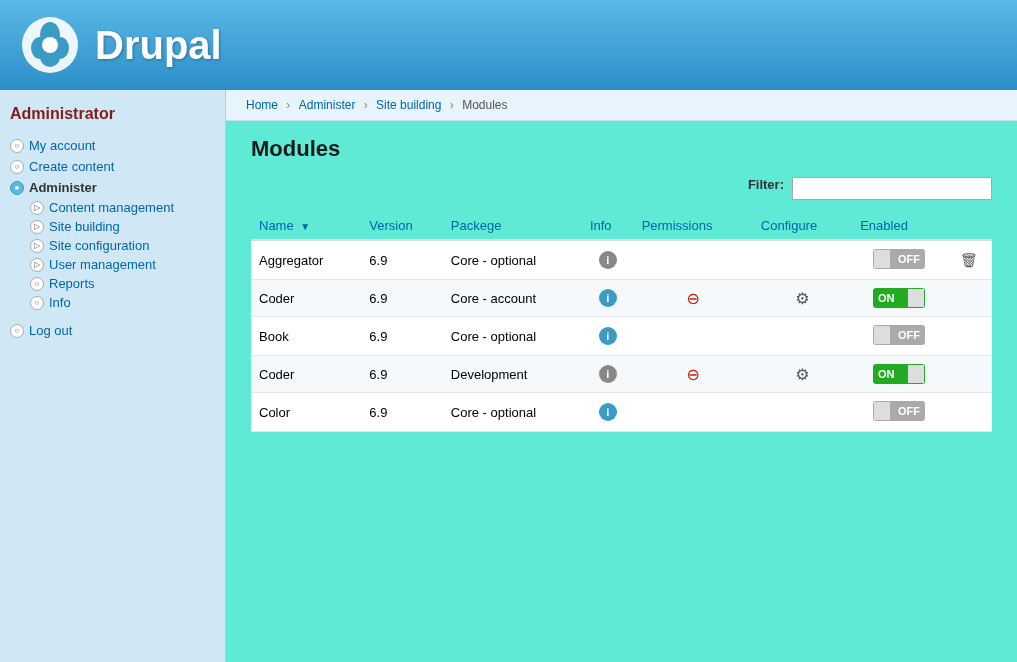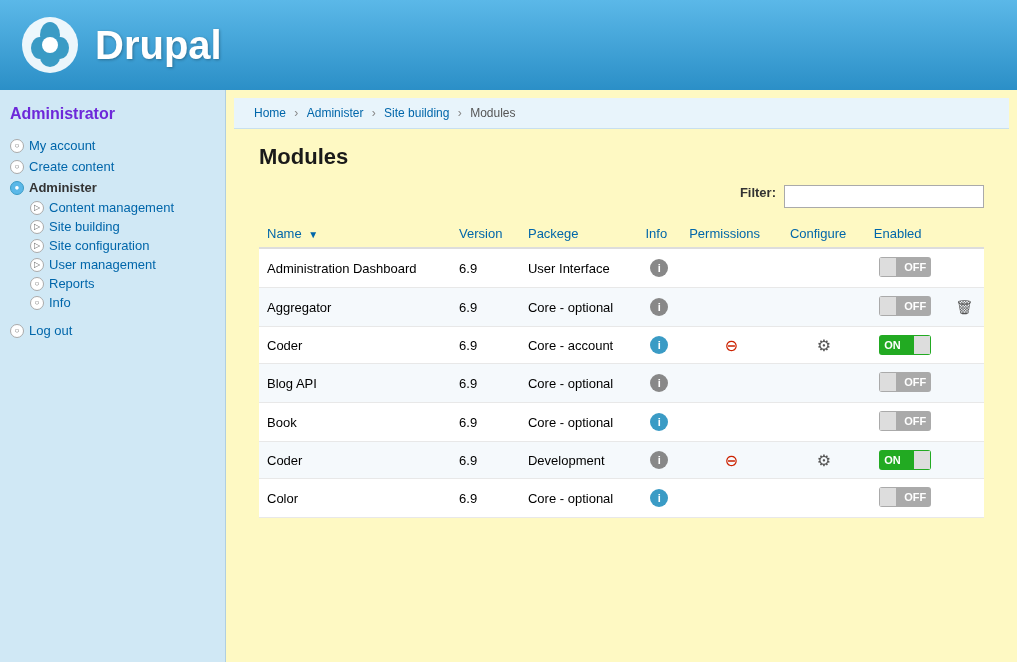--- a/index.html
+++ b/index.html
@@ -34,21 +34,21 @@
     
     .sidebar {
       width: 225px;
       background: #d0e8f5;
       padding: 15px 10px;
       flex-shrink: 0;
     }
     .sidebar-title {
       font-size: 16px;
       font-weight: bold;
-      color: #6d28d9;
+      color: #7f1d1d;
       margin-bottom: 12px;
     }
     .sidebar-link {
       display: flex;
       align-items: center;
       color: #0066aa;
       text-decoration: none;
       padding: 3px 0;
       cursor: pointer;
       font-size: 13px;
@@ -93,23 +93,23 @@
     }
     .sidebar-sub {
       padding-left: 20px;
     }
     .sidebar-sub .sidebar-link {
       padding: 2px 0;
     }
 
     
     .main-content {
-      background: #fef9c3;
+      background: #5eead4;
       flex: 1;
-      padding: 8px;
+      padding: 0;
       border-left: 1px solid #b0cfe0;
     }
 
     
     .breadcrumb {
       background: #e8f4fb;
       padding: 8px 20px;
       border-bottom: 1px solid #c8e0ee;
       font-size: 12px;
       color: #555;
@@ -388,30 +388,20 @@
               <span>Configure</span>
             </th>
             <th>
               <span>Enabled</span>
             </th>
             <th></th>
           </tr>
         </thead>
         <tbody id="table-body">
 
-        <tr>
-              <td>Administration Dashboard</td>
-              <td>6.9</td>
-              <td>User Interface</td>
-              <td style="text-align: center;"><span class="info-icon info-icon-gray">i</span></td>
-              <td style="text-align: center;"></td>
-              <td style="text-align: center;"></td>
-              <td style="text-align: center;"><span class="toggle toggle-off">OFF</span></td>
-              <td style="text-align: center;"></td>
-            </tr>
             <tr>
               <td>Aggregator</td>
               <td>6.9</td>
               <td>Core - optional</td>
               <td style="text-align: center;"><span class="info-icon info-icon-gray">i</span></td>
               <td style="text-align: center;"></td>
               <td style="text-align: center;"></td>
               <td style="text-align: center;"><span class="toggle toggle-off">OFF</span></td>
               <td style="text-align: center;"><span class="trash-icon">🗑</span></td>
             </tr>
@@ -419,30 +409,20 @@
               <td>Coder</td>
               <td>6.9</td>
               <td>Core - account</td>
               <td style="text-align: center;"><span class="info-icon info-icon-blue">i</span></td>
               <td style="text-align: center;"><span class="no-entry-icon">⊖</span></td>
               <td style="text-align: center;"><span class="gear-icon">⚙</span></td>
               <td style="text-align: center;"><span class="toggle toggle-on">ON</span></td>
               <td style="text-align: center;"></td>
             </tr>
             <tr>
-              <td>Blog API</td>
-              <td>6.9</td>
-              <td>Core - optional</td>
-              <td style="text-align: center;"><span class="info-icon info-icon-gray">i</span></td>
-              <td style="text-align: center;"></td>
-              <td style="text-align: center;"></td>
-              <td style="text-align: center;"><span class="toggle toggle-off">OFF</span></td>
-              <td style="text-align: center;"></td>
-            </tr>
-            <tr>
               <td>Book</td>
               <td>6.9</td>
               <td>Core - optional</td>
               <td style="text-align: center;"><span class="info-icon info-icon-blue">i</span></td>
               <td style="text-align: center;"></td>
               <td style="text-align: center;"></td>
               <td style="text-align: center;"><span class="toggle toggle-off">OFF</span></td>
               <td style="text-align: center;"></td>
             </tr>
             <tr>

